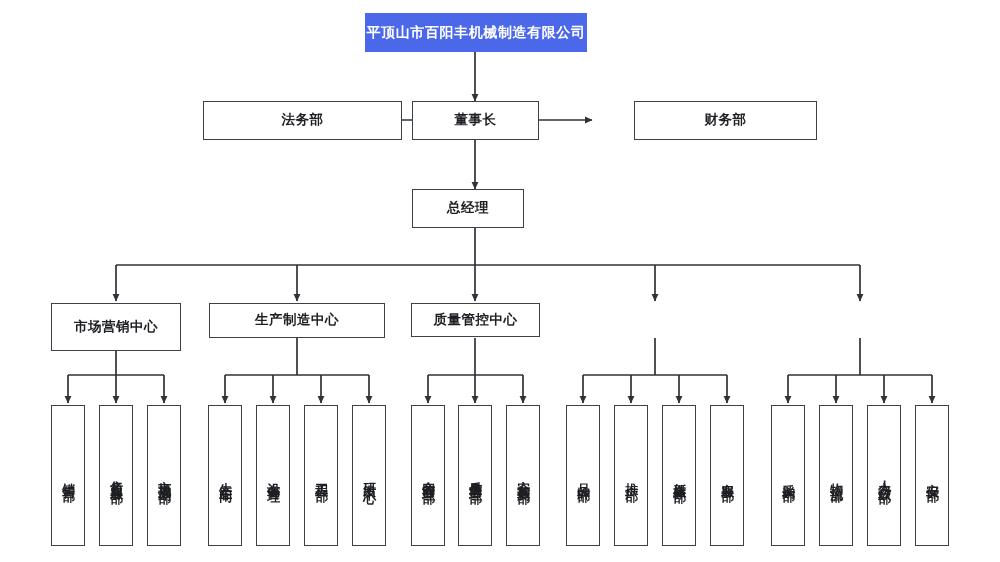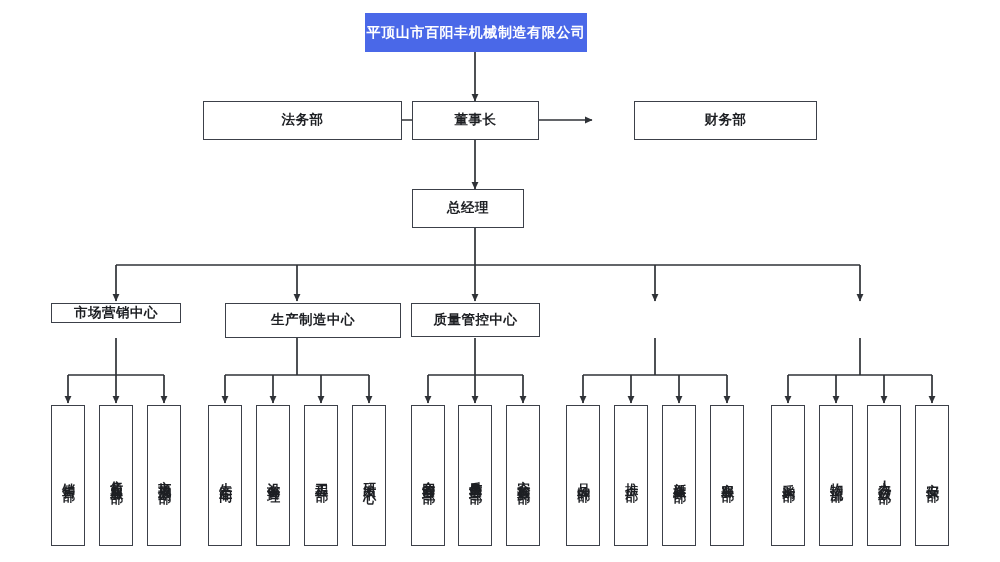--- a/index.html
+++ b/index.html
@@ -107,22 +107,22 @@
   </svg>
 
   <div class="node root" style="left:365px;top:13px;width:222px;height:39px;">平顶山市百阳丰机械制造有限公司</div>
 
   <div class="node" style="left:177px;top:101px;width:199px;height:39px;margin-left:26px;">法务部</div>
   <div class="node" style="left:412px;top:101px;width:127px;height:39px;">董事长</div>
   <div class="node" style="left:592px;top:101px;width:183px;height:39px;margin-left:42px;">财务部</div>
 
   <div class="node" style="left:412px;top:189px;width:112px;height:39px;">总经理</div>
 
-  <div class="node" style="left:51px;top:303px;width:130px;height:20px;font-family:Liberation Serif, serif;">市场营销中心</div>
-  <div class="node" style="left:225px;top:303px;width:176px;height:35px;">生产制造中心</div>
+  <div class="node" style="left:51px;top:303px;width:130px;height:48px;font-family:Liberation Serif, serif;">市场营销中心</div>
+  <div class="node" style="left:209px;top:303px;width:176px;height:35px;">生产制造中心</div>
   <div class="node" style="left:411px;top:303px;width:129px;height:34px;">质量管控中心</div>
 
   <div class="node leaf" style="left:51px;top:405px;width:34px;height:141px;">销售部</div>
   <div class="node leaf" style="left:99px;top:405px;width:34px;height:141px;">售前客服部</div>
   <div class="node leaf" style="left:147px;top:405px;width:34px;height:141px;">市场规划部</div>
 
   <div class="node leaf" style="left:208px;top:405px;width:34px;height:141px;">生产车间</div>
   <div class="node leaf" style="left:256px;top:405px;width:34px;height:141px;">设备管理</div>
   <div class="node leaf" style="left:304px;top:405px;width:34px;height:141px;">工程部</div>
   <div class="node leaf" style="left:352px;top:405px;width:34px;height:141px;">研发中心</div>

